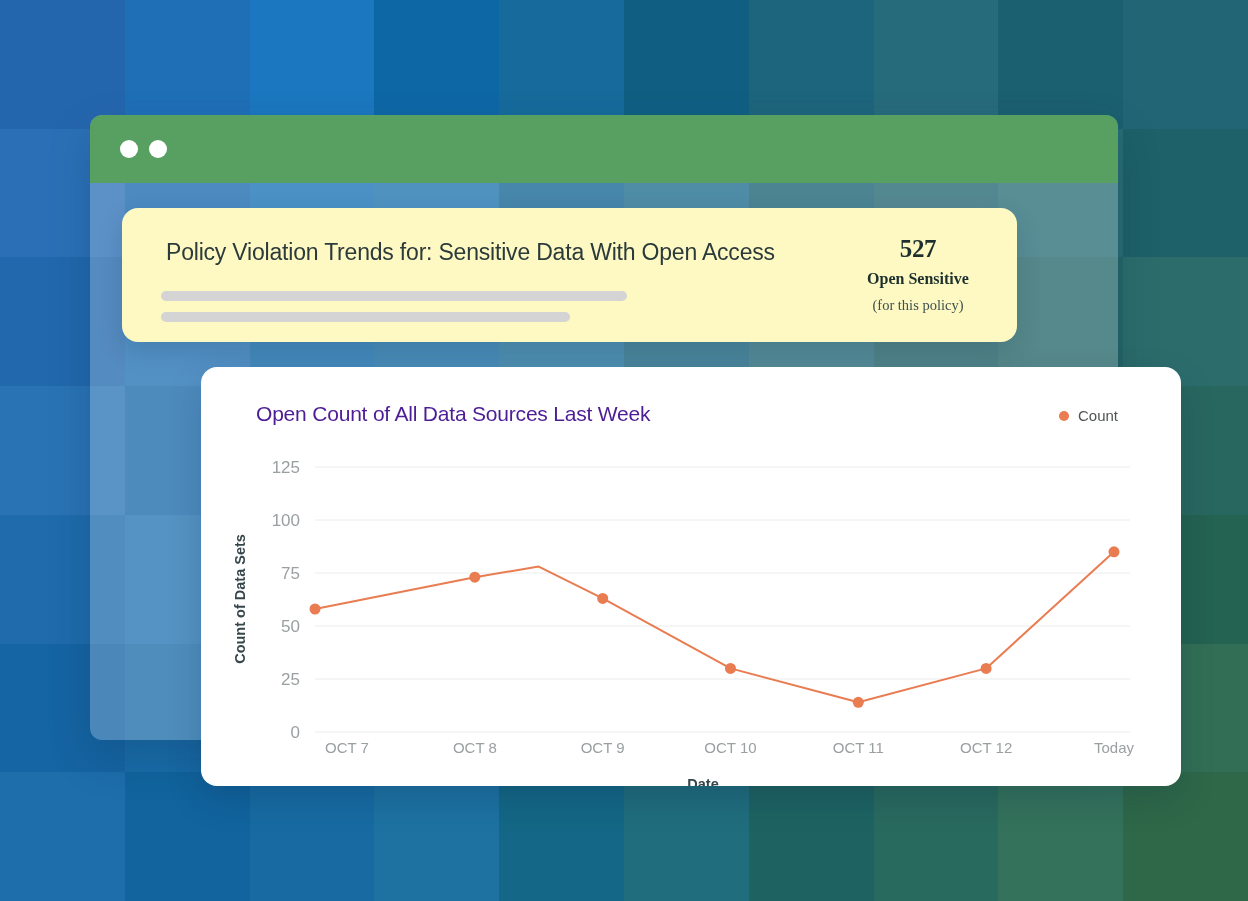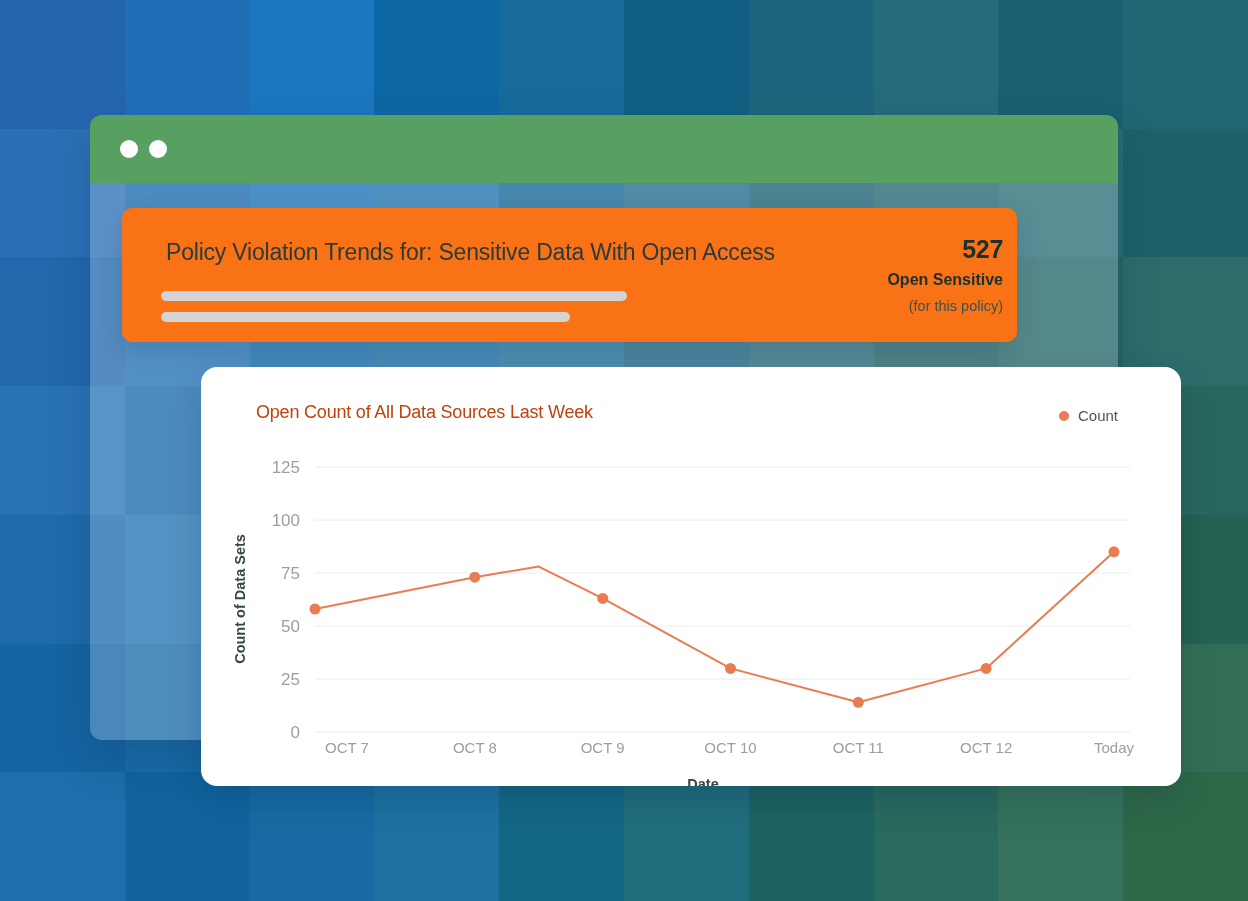--- a/index.html
+++ b/index.html
@@ -31,53 +31,54 @@
     border-radius: 12px 12px 0 0;
     display: flex; align-items: center; padding-left: 30px; gap: 11px;
   }
   .win-dot {
     width: 18px; height: 18px; border-radius: 50%; background: #ffffff;
     border: none; padding: 0; cursor: pointer;
   }
   
   .summary-card {
     position: absolute; left: 122px; top: 208px; width: 895px; height: 134px;
-    background: #f97316; border-radius: 10px;
+    background: #fef9c3; border-radius: 16px;
     box-shadow: 0 10px 26px rgba(10,35,66,0.16);
     z-index: 2;
   }
   .summary-title {
     position: absolute; left: 44px; top: 31px;
     font-size: 23px; font-weight: 500; letter-spacing: -0.2px;
     color: #2b3a3b;
   }
   .skeleton-bar {
     position: absolute; left: 39px; height: 10px; border-radius: 5px;
     background: #d4d4d4;
   }
   .skeleton-bar.bar-1 { top: 83px; width: 466px; }
   .skeleton-bar.bar-2 { top: 104px; width: 409px; }
   .stat-block {
     position: absolute; right: 14px; top: 27px; width: 170px;
-    text-align: right;
+    text-align: center;
+    font-family: Liberation Serif, serif;
   }
   .stat-value { font-size: 25px; font-weight: 700; color: #1d302e; letter-spacing: -0.3px; }
   .stat-label { margin-top: 7px; font-size: 16px; font-weight: 600; color: #1d302e; }
   .stat-sublabel { margin-top: 9px; font-size: 14.5px; font-weight: 400; color: #3d504f; }
   
   .chart-card {
     position: absolute; left: 201px; top: 367px; width: 980px; height: 419px;
     background: #ffffff; border-radius: 16px;
     box-shadow: 0 14px 34px rgba(10,35,66,0.18);
     overflow: hidden;
     z-index: 3;
   }
   .chart-title {
     position: absolute; left: 55px; top: 35px;
-    font-size: 18px; font-weight: 400; color: #c2410c; letter-spacing: -0.2px;
+    font-size: 21px; font-weight: 400; color: #4c1d95; letter-spacing: -0.2px;
   }
   .legend {
     position: absolute; right: 63px; top: 40px;
     display: flex; align-items: center; gap: 9px; cursor: pointer;
   }
   .legend-dot { width: 10px; height: 10px; border-radius: 50%; }
   .legend-label { font-size: 15px; color: #505456; }
   .chart-svg { position: absolute; left: 0; top: 0; }
   .gridline { stroke: #ececec; stroke-width: 1; }
   .y-tick { font-size: 17px; fill: #9aa0a2; }

